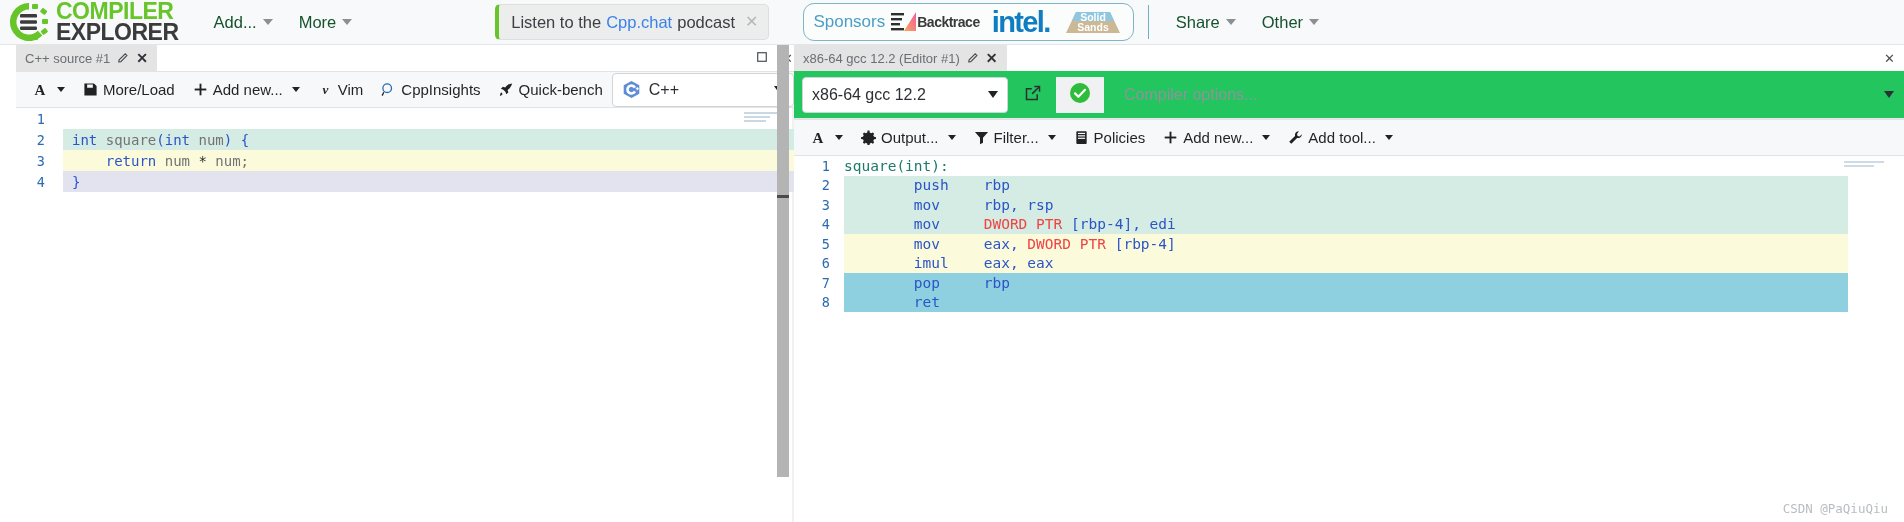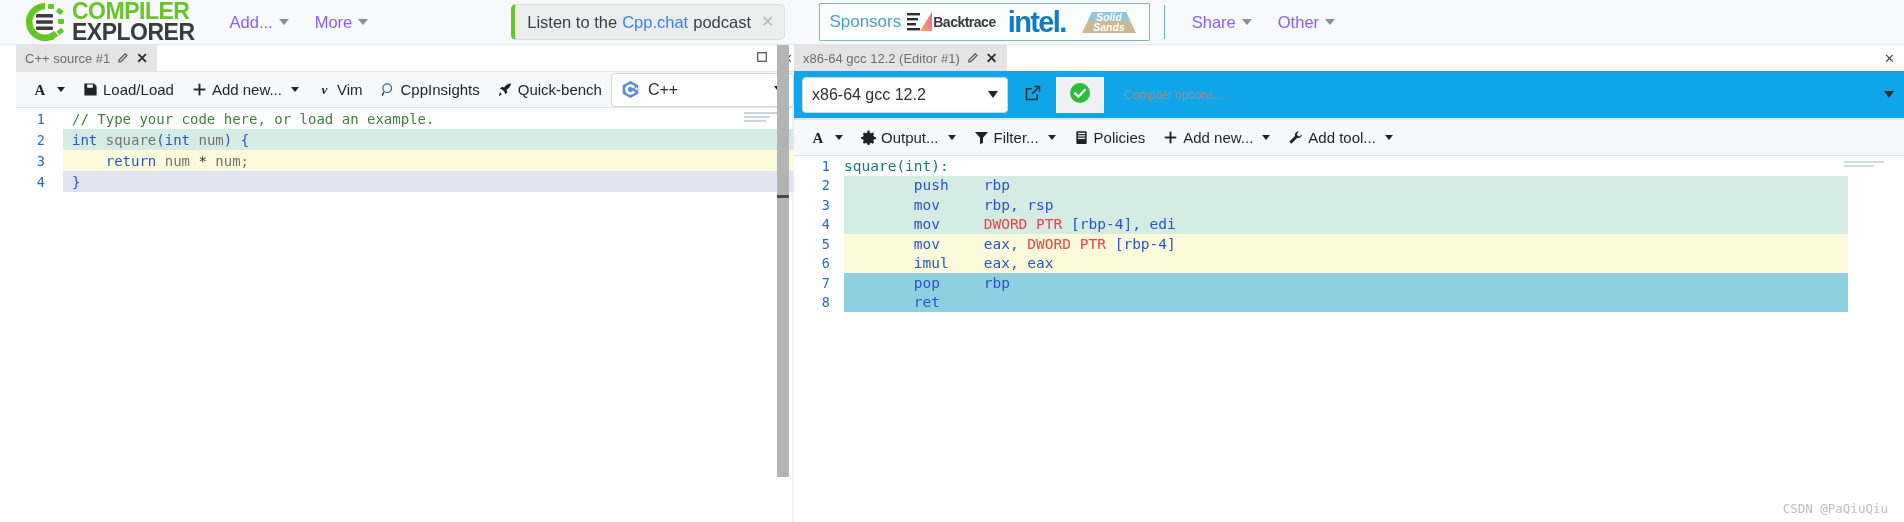--- a/index.html
+++ b/index.html
@@ -14,35 +14,35 @@
   
   .navbar {
     position: absolute; top: 0; left: 0;
     width: 1904px; height: 45px;
     background: #f8f9fa;
     border-bottom: 1px solid #e3e5e8;
     display: flex; align-items: center;
   }
   .brand {
     display: flex; align-items: center;
-    padding-left: 24px; margin-right: 22px;
+    padding-left: 8px; margin-right: 22px;
     height: 45px;
   }
   .brand-logo { width: 42px; height: 42px; flex: 0 0 42px; }
   .brand-text {
     margin-left: 6px;
     font-weight: bold;
     line-height: 0.92;
     letter-spacing: -0.5px;
   }
   .brand-line1 { font-size: 23px; color: #67c52a; display:block; }
   .brand-line2 { font-size: 23px; color: #3b3b3b; display:block; }
 
   .nav-item {
-    color: #8b5cf6;
+    color: #14532d;
     font-size: 16.5px;
     padding: 0 13px;
     height: 45px;
     display: flex; align-items: center;
     cursor: pointer;
     white-space: nowrap;
   }
   .caret {
     display: inline-block;
     margin-left: 6px;
@@ -69,33 +69,33 @@
   .podcast-close {
     margin-left: 10px; color: #b3b7bb; font-size: 16px;
     cursor: pointer; line-height: 1;
   }
 
   .sponsors-box {
     margin-left: 34px;
     height: 38px;
     display: flex; align-items: center;
     border: 1px solid #7fb6c4;
-    border-radius: 1px;
+    border-radius: 11px;
     padding: 8px 9px;
     background: #fbfcfc;
   }
   .sponsors-label { color: #4a9fc4; font-size: 17px; margin-right: 4px; }
   .sponsor-backtrace { display: flex; align-items: center; margin-left: 2px; }
   .bt-mark { width: 26px; height: 24px; }
   .bt-name { font-size: 14px; font-weight: bold; color: #3a3a3a; letter-spacing: -0.5px; }
   .sponsor-intel {
     font-size: 29px; font-weight: bold; color: #0f7dc2;
     letter-spacing: -1.6px; margin-left: 12px; line-height: 1;
   }
-  .sponsor-solidsands { margin-left: 12px; width: 62px; height: 32px; font-style: italic; }
+  .sponsor-solidsands { margin-left: 12px; width: 62px; height: 32px; }
 
   .nav-divider {
     width: 1px; height: 34px; background: #6fb0c0; margin: 0 14px;
   }
   .bell-badge {
     display: inline-flex; align-items: center; justify-content: center;
     width: 25px; height: 25px; border-radius: 50%;
     background: #1a7fe8; margin-left: 6px;
   }
 
@@ -235,21 +235,21 @@
   .minimap {
     position: absolute; right: 12px; top: 4px;
     width: 46px; height: 16px; opacity: 0.55;
   }
   .minimap-row { height: 2px; margin-bottom: 2px; background: #9fb9cf; }
 
   
   .compiler-row {
     height: 48px;
     display: flex; align-items: center;
-    background: #0ea5e9;
+    background: #22c55e;
     border-bottom: 1px solid #e4e6e8;
     padding-left: 8px;
   }
   .compiler-select {
     width: 206px; height: 36px;
     border: 1px solid #d2d5d8; border-radius: 4px;
     background: #fff;
     display: flex; align-items: center;
     padding: 0 9px; cursor: pointer;
   }
@@ -261,21 +261,21 @@
   }
   .status-ok {
     width: 48px; height: 36px;
     display: flex; align-items: center; justify-content: center;
     background: #f0f1f2; margin-left: 6px; cursor: pointer;
   }
   .options-input {
     flex: 1; height: 36px;
     border: none; outline: none;
     margin-left: 8px; padding: 0 12px;
-    font-size: 12px; color: #2c3034;
+    font-size: 16px; color: #2c3034;
     background: transparent;
     font-family: "Liberation Sans", sans-serif;
   }
   .options-input::placeholder { color: #8f9499; }
   .opt-caret {
     margin-right: 10px; cursor: pointer;
     width: 0; height: 0;
     border-left: 5.5px solid transparent;
     border-right: 5.5px solid transparent;
     border-top: 7px solid #2c3034;
@@ -435,21 +435,21 @@
       </span>
       <i class="tb-caret"></i>
     </div>
 
     <div class="tb-btn">
       <span class="tb-icon">
         <svg viewBox="0 0 16 16" width="15" height="15" fill="#1f2326">
           <path d="M1.5 1.5h10.2L14.5 4.3v10.2h-13zM4.4 2.6v3.6h6.1V2.6zM4.4 9.3h7.2v4.1H4.4z"></path>
         </svg>
       </span>
-      <span>Load/Load</span>
+      <span>More/Load</span>
     </div>
 
     <div class="tb-btn">
       <span class="tb-icon">
         <svg viewBox="0 0 16 16" width="15" height="15" fill="#1f2326">
           <rect x="7" y="1.8" width="2" height="12.4"></rect>
             <rect x="1.8" y="7" width="12.4" height="2"></rect>
         </svg>
       </span>
       <span>Add new...</span>
@@ -507,21 +507,20 @@
     </div>
     <div class="minimap">
       <div class="minimap-row" style="width:42px"></div>
       <div class="minimap-row" style="width:26px"></div>
       <div class="minimap-row" style="width:22px"></div>
     </div>
     <div id="code-lines">
         <div class="code-line">
           <div class="hl-bar" style="background: transparent;"></div>
           <div class="gutter">1</div>
-          <div class="code-text"><span class="tok-comment">// Type your code here, or load an example.</span></div>
         </div>
         <div class="code-line">
           <div class="hl-bar" style="background: rgb(212, 236, 227);"></div>
           <div class="gutter">2</div>
           <div class="code-text"><span class="tok-kw">int</span><span class="tok-plain"> square</span><span class="tok-paren">(</span><span class="tok-kw">int</span><span class="tok-plain"> num</span><span class="tok-paren">)</span><span class="tok-plain"> </span><span class="tok-paren">{</span></div>
         </div>
         <div class="code-line">
           <div class="hl-bar" style="background: rgb(251, 251, 220);"></div>
           <div class="gutter">3</div>
           <div class="code-text"><span class="tok-plain">    </span><span class="tok-kw">return</span><span class="tok-plain"> num </span><span class="tok-punct">*</span><span class="tok-plain"> num;</span></div>

